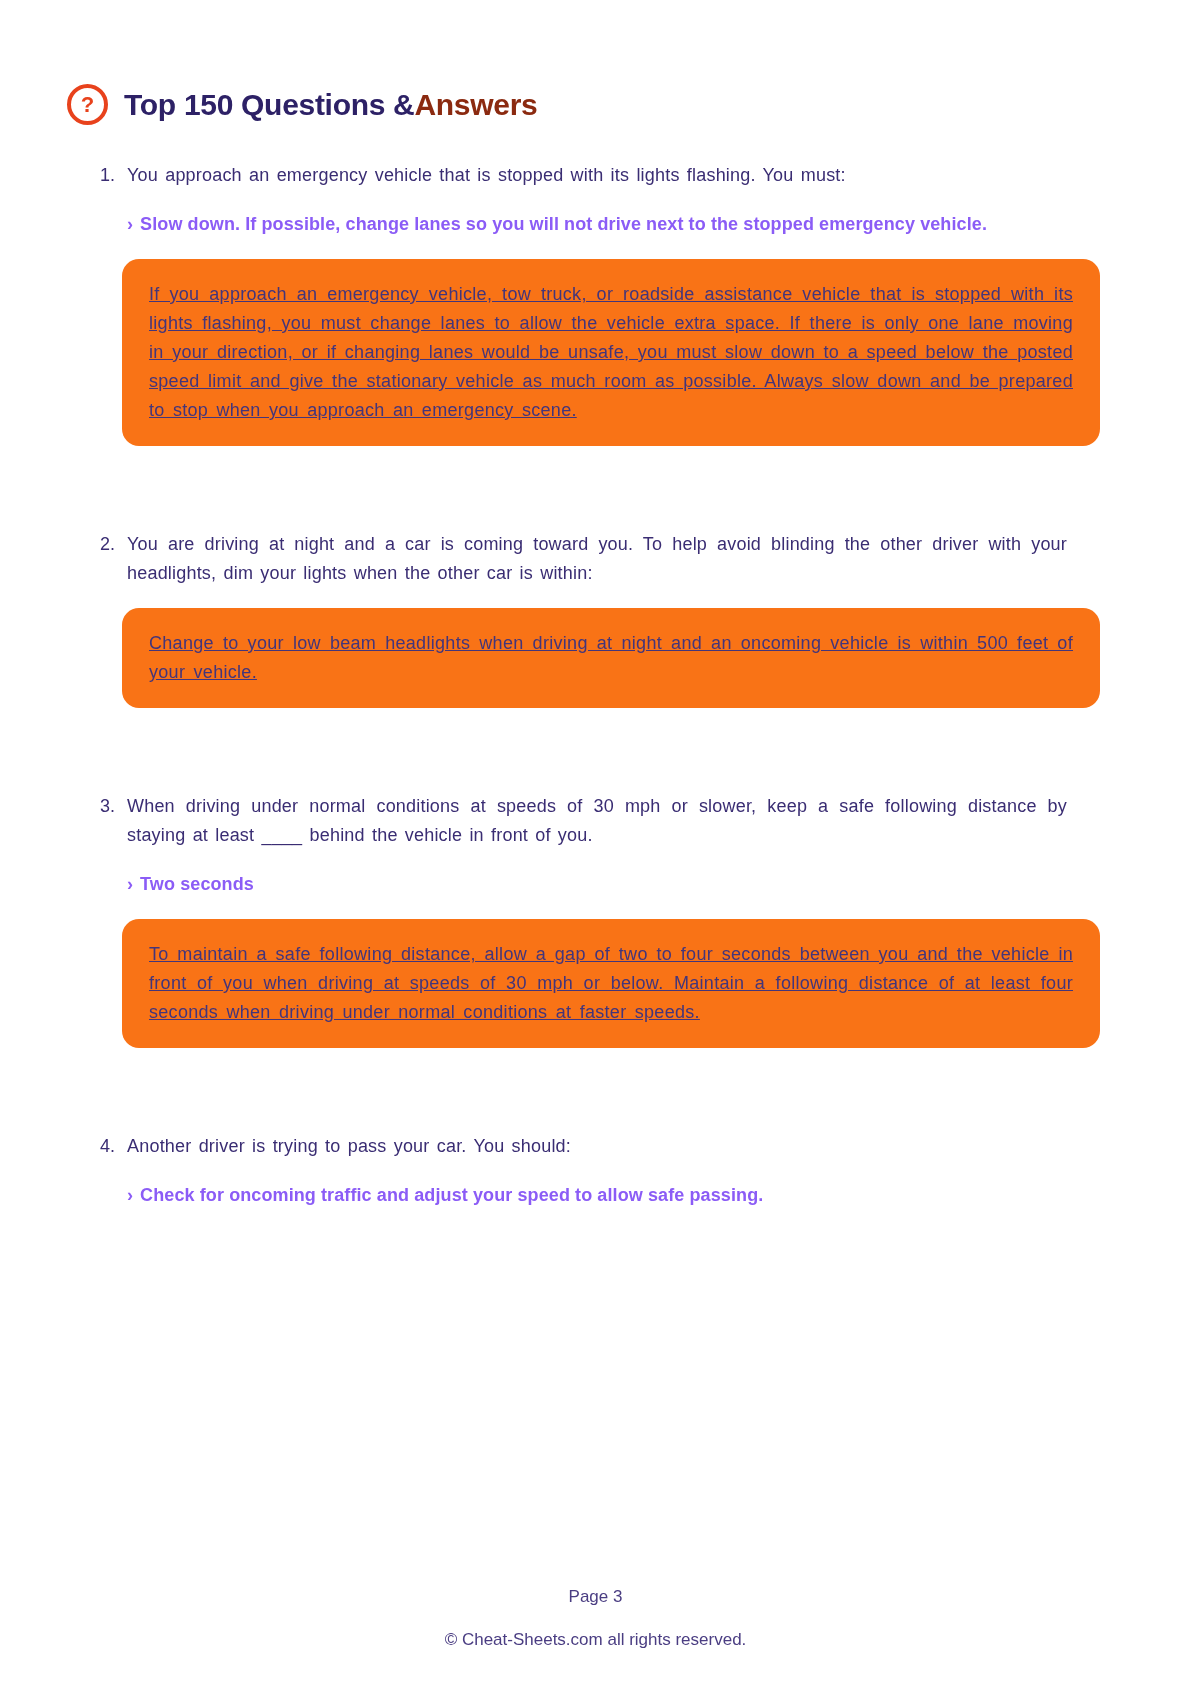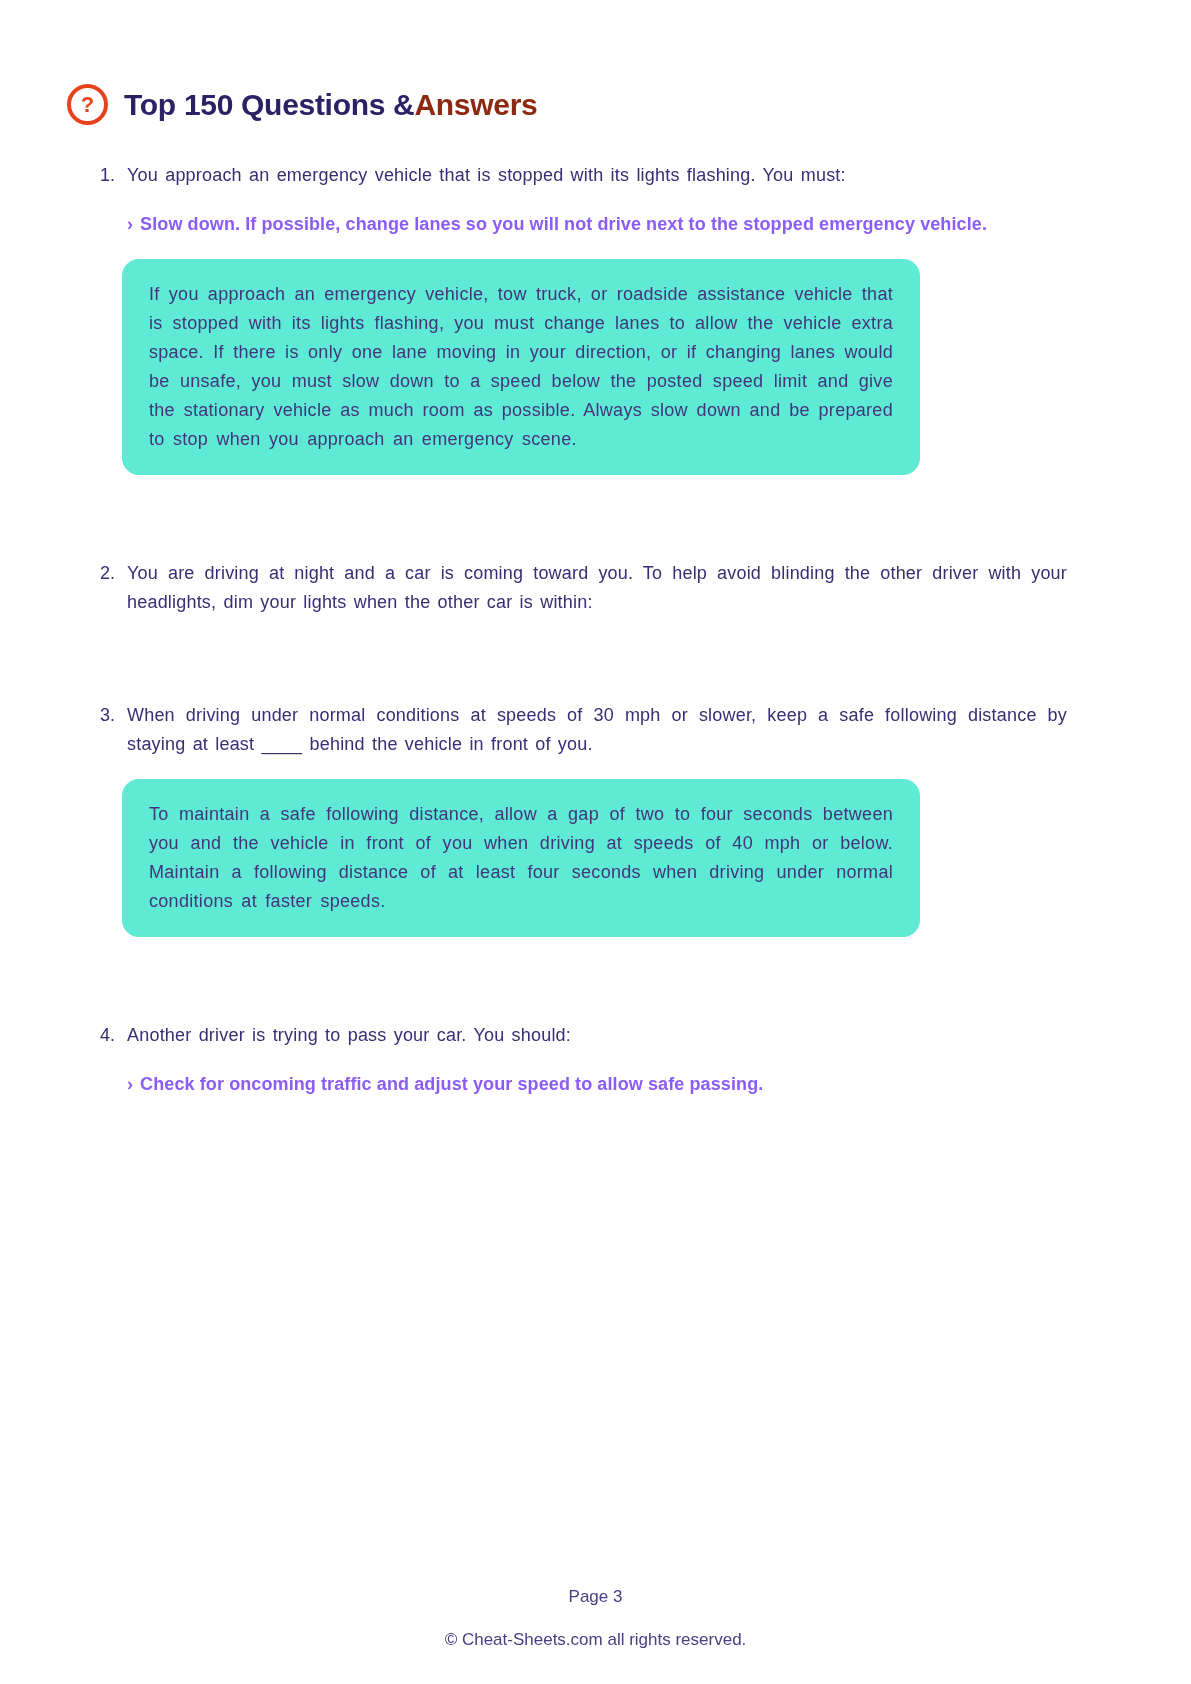--- a/index.html
+++ b/index.html
@@ -71,31 +71,32 @@
     font-size: 18px;
     font-weight: bold;
     line-height: 29px;
     color: #8b5cf6;
     letter-spacing: 0.1px;
   }
   .answer .chev { margin-right: 7px; }
 
   .explanation {
     margin: 20px 0 0 22px;
-    width: 798px;
+    width: 978px;
     box-sizing: border-box;
-    background: #5eead4;
+    background: #f97316;
     border-radius: 17px;
     padding: 21px 27px;
     font-size: 18px;
     line-height: 29px;
     color: #43357b;
     text-align: justify;
     letter-spacing: 0.3px;
     word-spacing: 3px;
+    text-decoration: underline;
   }
 
   
   .footer {
     position: absolute;
     top: 1584px;
     left: 0;
     width: 1191px;
     text-align: center;
     font-size: 17px;
@@ -127,28 +128,32 @@
       <span class="chev">›</span><span>Slow down. If possible, change lanes so you will not drive next to the stopped emergency vehicle.</span>
     </div>
     <div class="explanation">If you approach an emergency vehicle, tow truck, or roadside assistance vehicle that is stopped with its lights flashing, you must change lanes to allow the vehicle extra space. If there is only one lane moving in your direction, or if changing lanes would be unsafe, you must slow down to a speed below the posted speed limit and give the stationary vehicle as much room as possible. Always slow down and be prepared to stop when you approach an emergency scene.</div>
   </div>
 
   <div class="qa-item">
     <div class="question">
       <span class="qnum">2.</span>
       <span class="qtext">You are driving at night and a car is coming toward you. To help avoid blinding the other driver with your headlights, dim your lights when the other car is within:</span>
     </div>
+    <div class="explanation">Change to your low beam headlights when driving at night and an oncoming vehicle is within 500 feet of your vehicle.</div>
   </div>
 
   <div class="qa-item">
     <div class="question">
       <span class="qnum">3.</span>
       <span class="qtext">When driving under normal conditions at speeds of 30 mph or slower, keep a safe following distance by staying at least ____ behind the vehicle in front of you.</span>
     </div>
-    <div class="explanation">To maintain a safe following distance, allow a gap of two to four seconds between you and the vehicle in front of you when driving at speeds of 40 mph or below. Maintain a following distance of at least four seconds when driving under normal conditions at faster speeds.</div>
+    <div class="answer">
+      <span class="chev">›</span><span>Two seconds</span>
+    </div>
+    <div class="explanation">To maintain a safe following distance, allow a gap of two to four seconds between you and the vehicle in front of you when driving at speeds of 30 mph or below. Maintain a following distance of at least four seconds when driving under normal conditions at faster speeds.</div>
   </div>
 
   <div class="qa-item">
     <div class="question">
       <span class="qnum">4.</span>
       <span class="qtext">Another driver is trying to pass your car. You should:</span>
     </div>
     <div class="answer">
       <span class="chev">›</span><span>Check for oncoming traffic and adjust your speed to allow safe passing.</span>
     </div>

